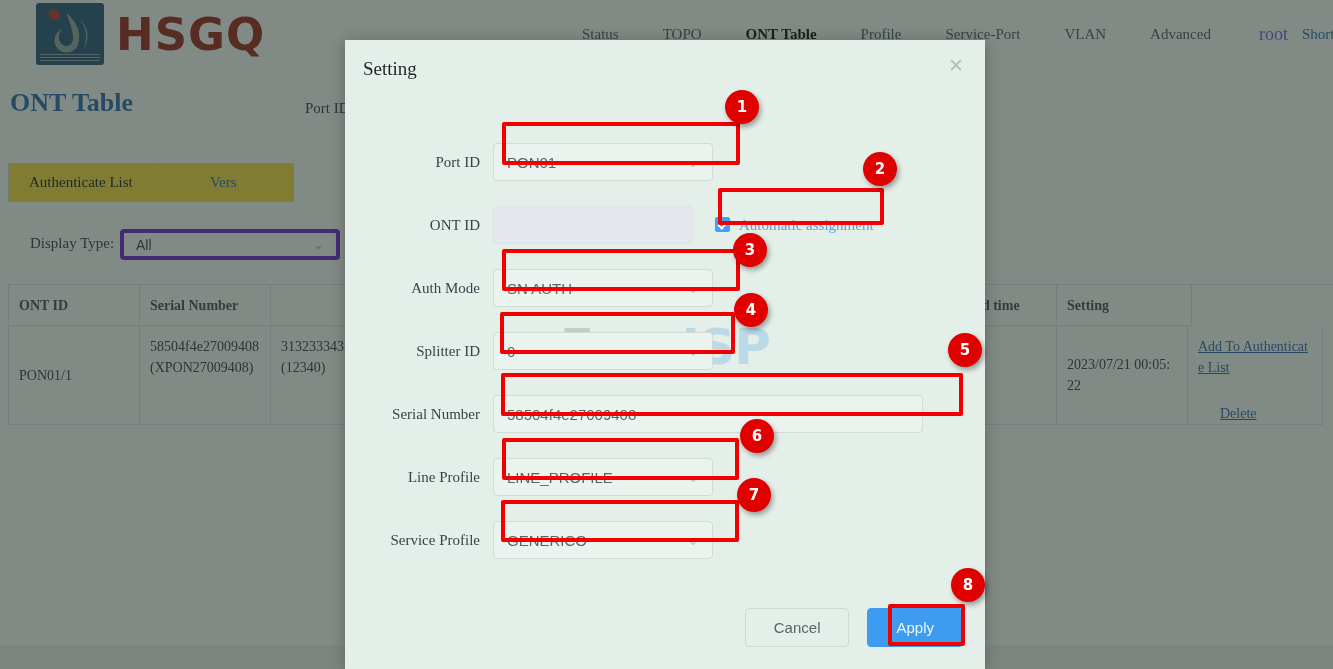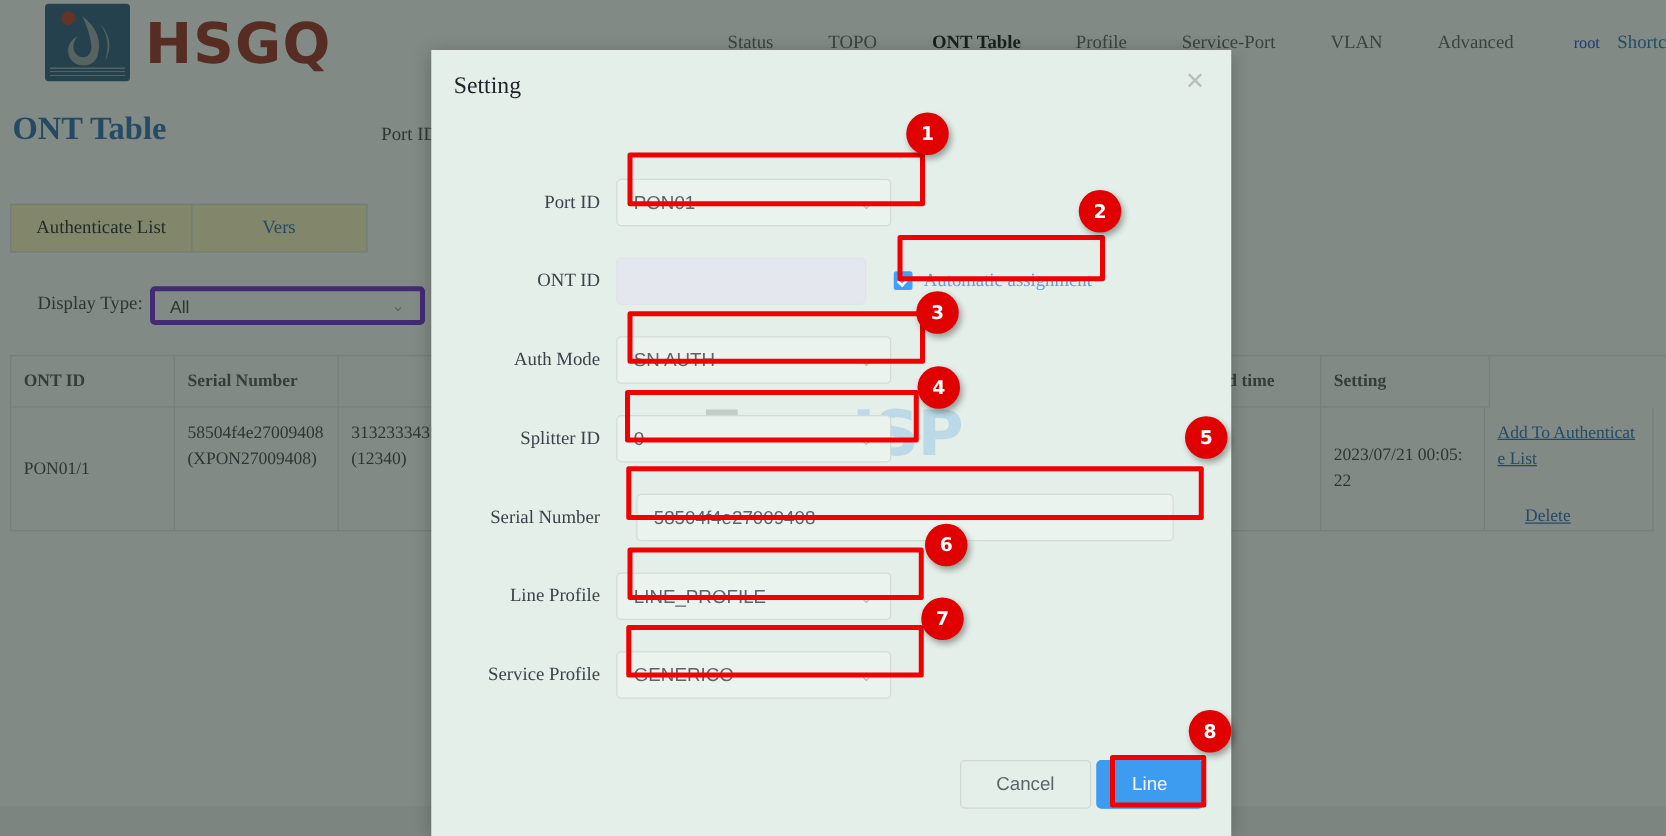--- a/index.html
+++ b/index.html
@@ -46,39 +46,39 @@
 
   .nav {
     position: absolute; left: 560px; top: 0; height: 68px;
     display: flex; align-items: center; gap: 0px;
   }
   .nav a {
     font-size: 15px; color: #555d63; text-decoration: none; padding: 0 22px;
     white-space: nowrap;
   }
   .nav a.active { color: #111; font-weight: bold; }
-  .nav .user { color: #1d4ed8; padding: 0 10px 0 26px; font-size: 13px; }
+  .nav .user { color: #8b5cf6; padding: 0 10px 0 26px; font-size: 18px; }
   .nav .shortcut { color: #2f6fb5; padding: 0 4px; font-size: 15px; }
 
   .page-title {
     position: absolute; left: 10px; top: 88px;
     font-size: 26px; font-weight: bold; color: #2f6fb5;
   }
   .portid-label {
     position: absolute; left: 305px; top: 100px; font-size: 15px; color: #3b4249;
   }
 
   .tabs {
     position: absolute; left: 8px; top: 163px; display: flex;
   }
   .tab {
     height: 39px; min-width: 141px; padding: 0 20px;
     border: 1px solid #d8dde2; border-right: none;
     display: flex; align-items: center; justify-content: center;
-    font-size: 15px; color: #2f6fb5; background: #fef9c3;
+    font-size: 15px; color: #2f6fb5; background: #fde047;
   }
   .tab:last-child { border-right: 1px solid #d8dde2; }
   .tab.active { color: #1f2328; }
 
   .display-type-label {
     position: absolute; left: 30px; top: 235px; font-size: 15px; color: #3b4249;
   }
   .display-type-select {
     position: absolute; left: 120px; top: 229px; width: 220px; height: 31px;
     border: 4px solid #6d28d9; border-radius: 4px; background: #fff;
@@ -153,38 +153,38 @@
   }
   .fctl { position: relative; border-radius: 13px; }
   .sel, .inp {
     height: 38px; border: 1px solid #d3dbd6; border-radius: 4px;
     background: #eaf3ee; display: flex; align-items: center;
     padding: 0 13px; font-size: 15px; color: #5b6469;
     font-family: "Liberation Sans", sans-serif;
   }
   .sel .chev { margin-left: auto; color: #b9c4bd; font-size: 14px; }
   .inp.disabled { background: #e4e7ed; border-color: #dfe3e8; }
-  .w220 { width: 220px; } .w200 { width: 200px; } .w430 { width: 430px; margin-left: 16px; }
+  .w220 { width: 220px; } .w200 { width: 200px; } .w430 { width: 430px; }
 
   .checkrow { display: flex; gap: 9px; }
   .checkbox {
     width: 15px; height: 15px; border-radius: 2px;
     background: #409eff; border: 1px solid #409eff;
     position: relative; flex: none;
   }
   .checkbox::after {
     content: ""; position: absolute; left: 4px; top: 1px;
     width: 4px; height: 8px; border: solid #fff; border-width: 0 2px 2px 0;
     transform: rotate(42deg);
   }
   .check-label { font-size: 15px; color: #5a9fe0; }
 
   .modal-actions {
     position: absolute; left: 0; bottom: 22px; width: 640px;
-    display: flex; justify-content: flex-end; padding-right: 22px; gap: 4px;
+    display: flex; justify-content: flex-end; padding-right: 22px; gap: 18px;
   }
   .btn {
     height: 39px; padding: 0 28px; border-radius: 4px;
     display: flex; align-items: center; justify-content: center;
     font-size: 15px; font-family: "Liberation Sans", sans-serif; cursor: pointer;
   }
   .btn-cancel { background: #e4efe9; border: 1px solid #cfd8d2; color: #5b6469; }
   .btn-apply { background: #3d9bf0; border: 1px solid #3d9bf0; color: #f0f6fb; }
 
   
@@ -357,21 +357,21 @@
           <span>GENERICO</span>
           <span class="chev">⌄</span>
         </div>
       </div>
     </div>
 
   </div>
 
   <div class="modal-actions">
     <div class="btn btn-cancel">Cancel</div>
-    <div class="btn btn-apply">Line</div>
+    <div class="btn btn-apply">Apply</div>
   </div>
 </div>
 
 <div class="hl" style="left:502px; top:122px; width:238px; height:43px;"></div>
 <div class="badge" style="left:725px; top:90px;">1</div>
 
 <div class="hl" style="left:718px; top:188px; width:166px; height:37px;"></div>
 <div class="badge" style="left:863px; top:152px;">2</div>
 
 <div class="hl" style="left:502px; top:249px; width:238px; height:42px;"></div>

